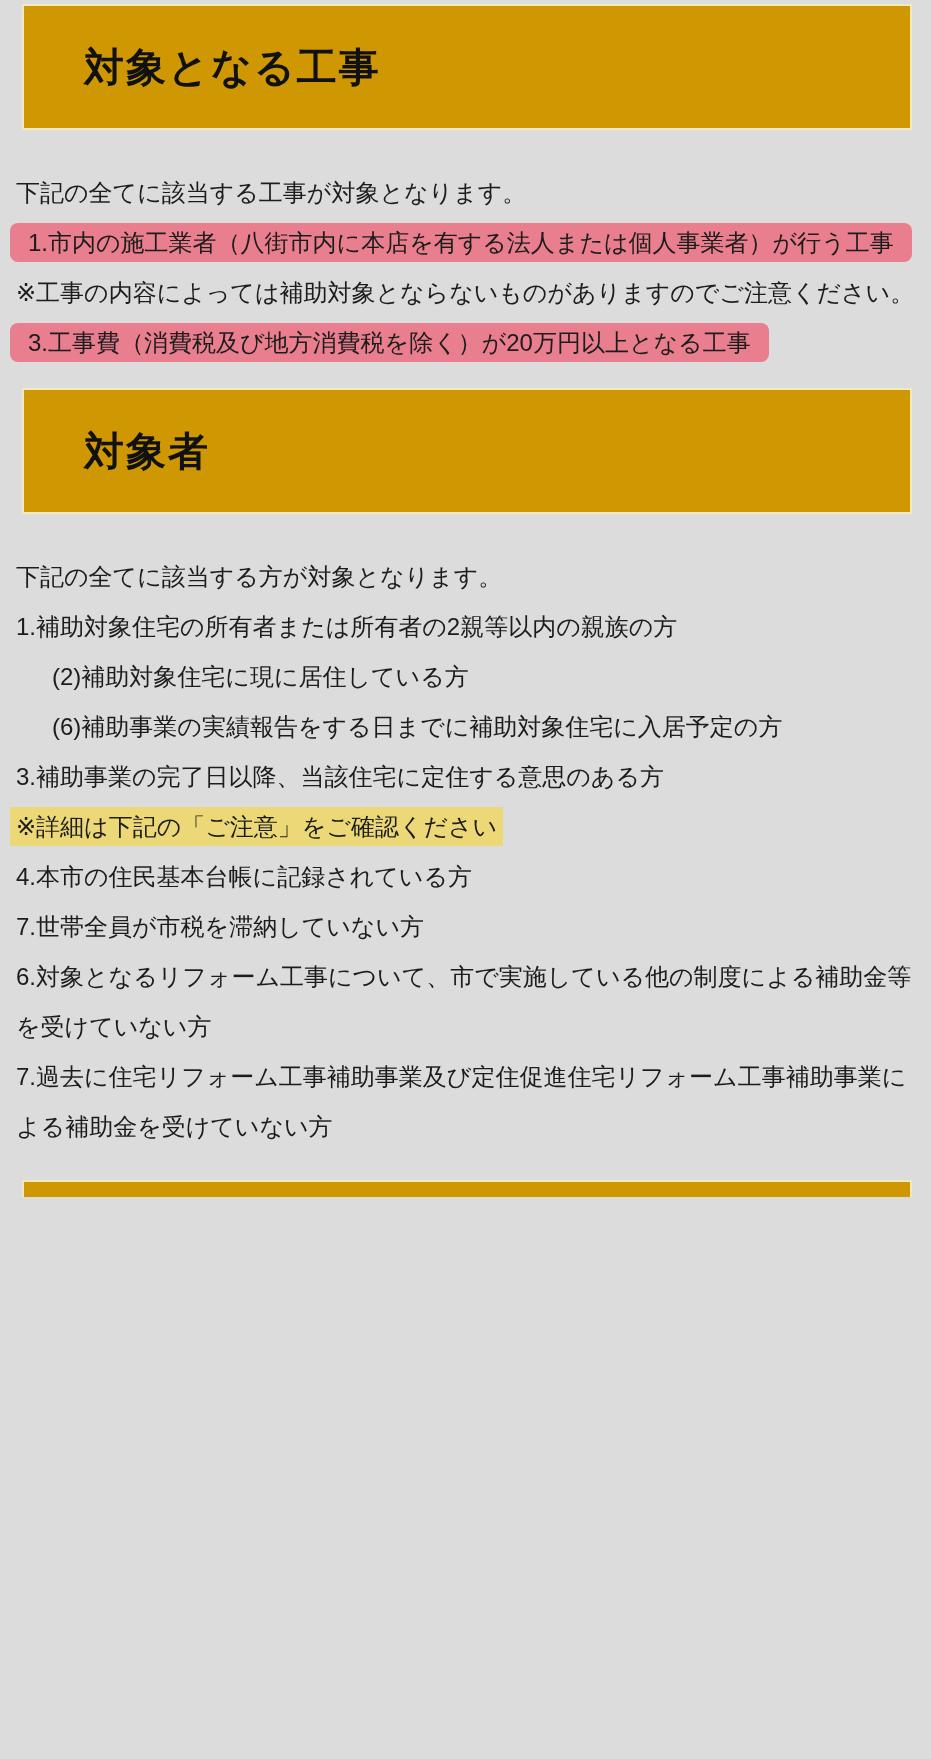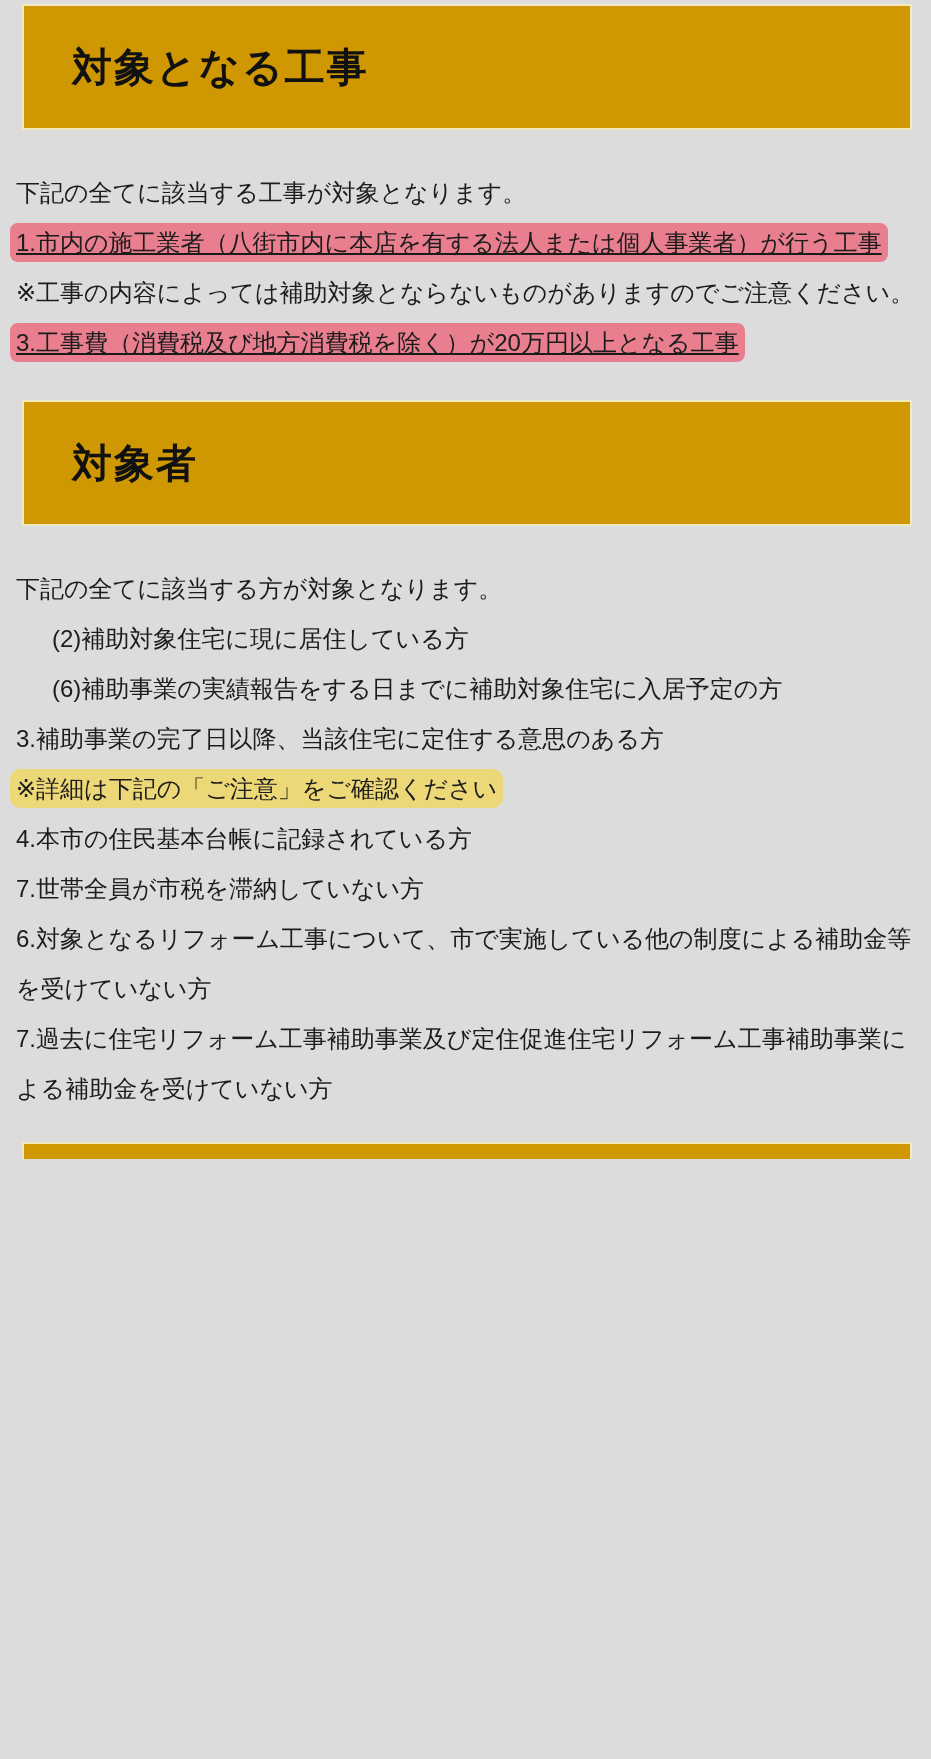--- a/index.html
+++ b/index.html
@@ -28,21 +28,21 @@
     background: #cf9802;
     border: 2px solid #f1e9c0;
     margin: 0 4px 0 6px;
     display: flex;
     align-items: center;
   }
   .section-title {
     font-size: 40px;
     font-weight: bold;
     color: #111;
-    padding-left: 48px;
+    padding-left: 60px;
     letter-spacing: 2px;
   }
   
   .body-block {
     margin: 38px 0 0 0;
     font-size: 24px;
     line-height: 50px;
     font-weight: 500;
     line-break: normal;
     overflow-wrap: break-word;
@@ -50,37 +50,36 @@
   .body-block p {
     margin: 0;
     padding: 0;
   }
   .body-block p.indent {
     text-indent: 36px;
   }
   
   .hl-pink {
     background: #e87e8e;
-    padding: 6px 6px;
+    padding: 6px 18px;
     margin: 8px -6px;
     border-radius: 8px;
     -webkit-box-decoration-break: clone;
     box-decoration-break: clone;
-    text-decoration: underline;
   }
   .hl-yellow {
     background: #edd878;
     padding: 6px 6px;
     margin: 0 -6px;
-    border-radius: 10px;
+    border-radius: 0;
     -webkit-box-decoration-break: clone;
     box-decoration-break: clone;
   }
   
-  .bar-2 { margin-top: 32px; }
+  .bar-2 { margin-top: 20px; }
   .bar-3 {
     margin-top: 28px;
     height: 17px;
     border-bottom: none;
   }
 </style>
 </head>
 <body>
 
 <div class="page">
@@ -95,20 +94,21 @@
     <p>※工事の内容によっては補助対象とならないものがありますのでご注意ください。</p>
     <p><span class="hl-pink">3.工事費（消費税及び地方消費税を除く）が20万円以上となる工事</span></p>
   </div>
 
   <div class="section-bar bar-2">
     <span class="section-title">対象者</span>
   </div>
 
   <div class="body-block">
     <p>下記の全てに該当する方が対象となります。</p>
+    <p>1.補助対象住宅の所有者または所有者の2親等以内の親族の方</p>
     <p class="indent">(2)補助対象住宅に現に居住している方</p>
     <p class="indent">(6)補助事業の実績報告をする日までに補助対象住宅に入居予定の方</p>
     <p>3.補助事業の完了日以降、当該住宅に定住する意思のある方</p>
     <p><span class="hl-yellow">※詳細は下記の「ご注意」をご確認ください</span></p>
     <p>4.本市の住民基本台帳に記録されている方</p>
     <p>7.世帯全員が市税を滞納していない方</p>
     <p>6.対象となるリフォーム工事について、市で実施している他の制度による補助金等を受けていない方</p>
     <p>7.過去に住宅リフォーム工事補助事業及び定住促進住宅リフォーム工事補助事業による補助金を受けていない方</p>
   </div>
 

